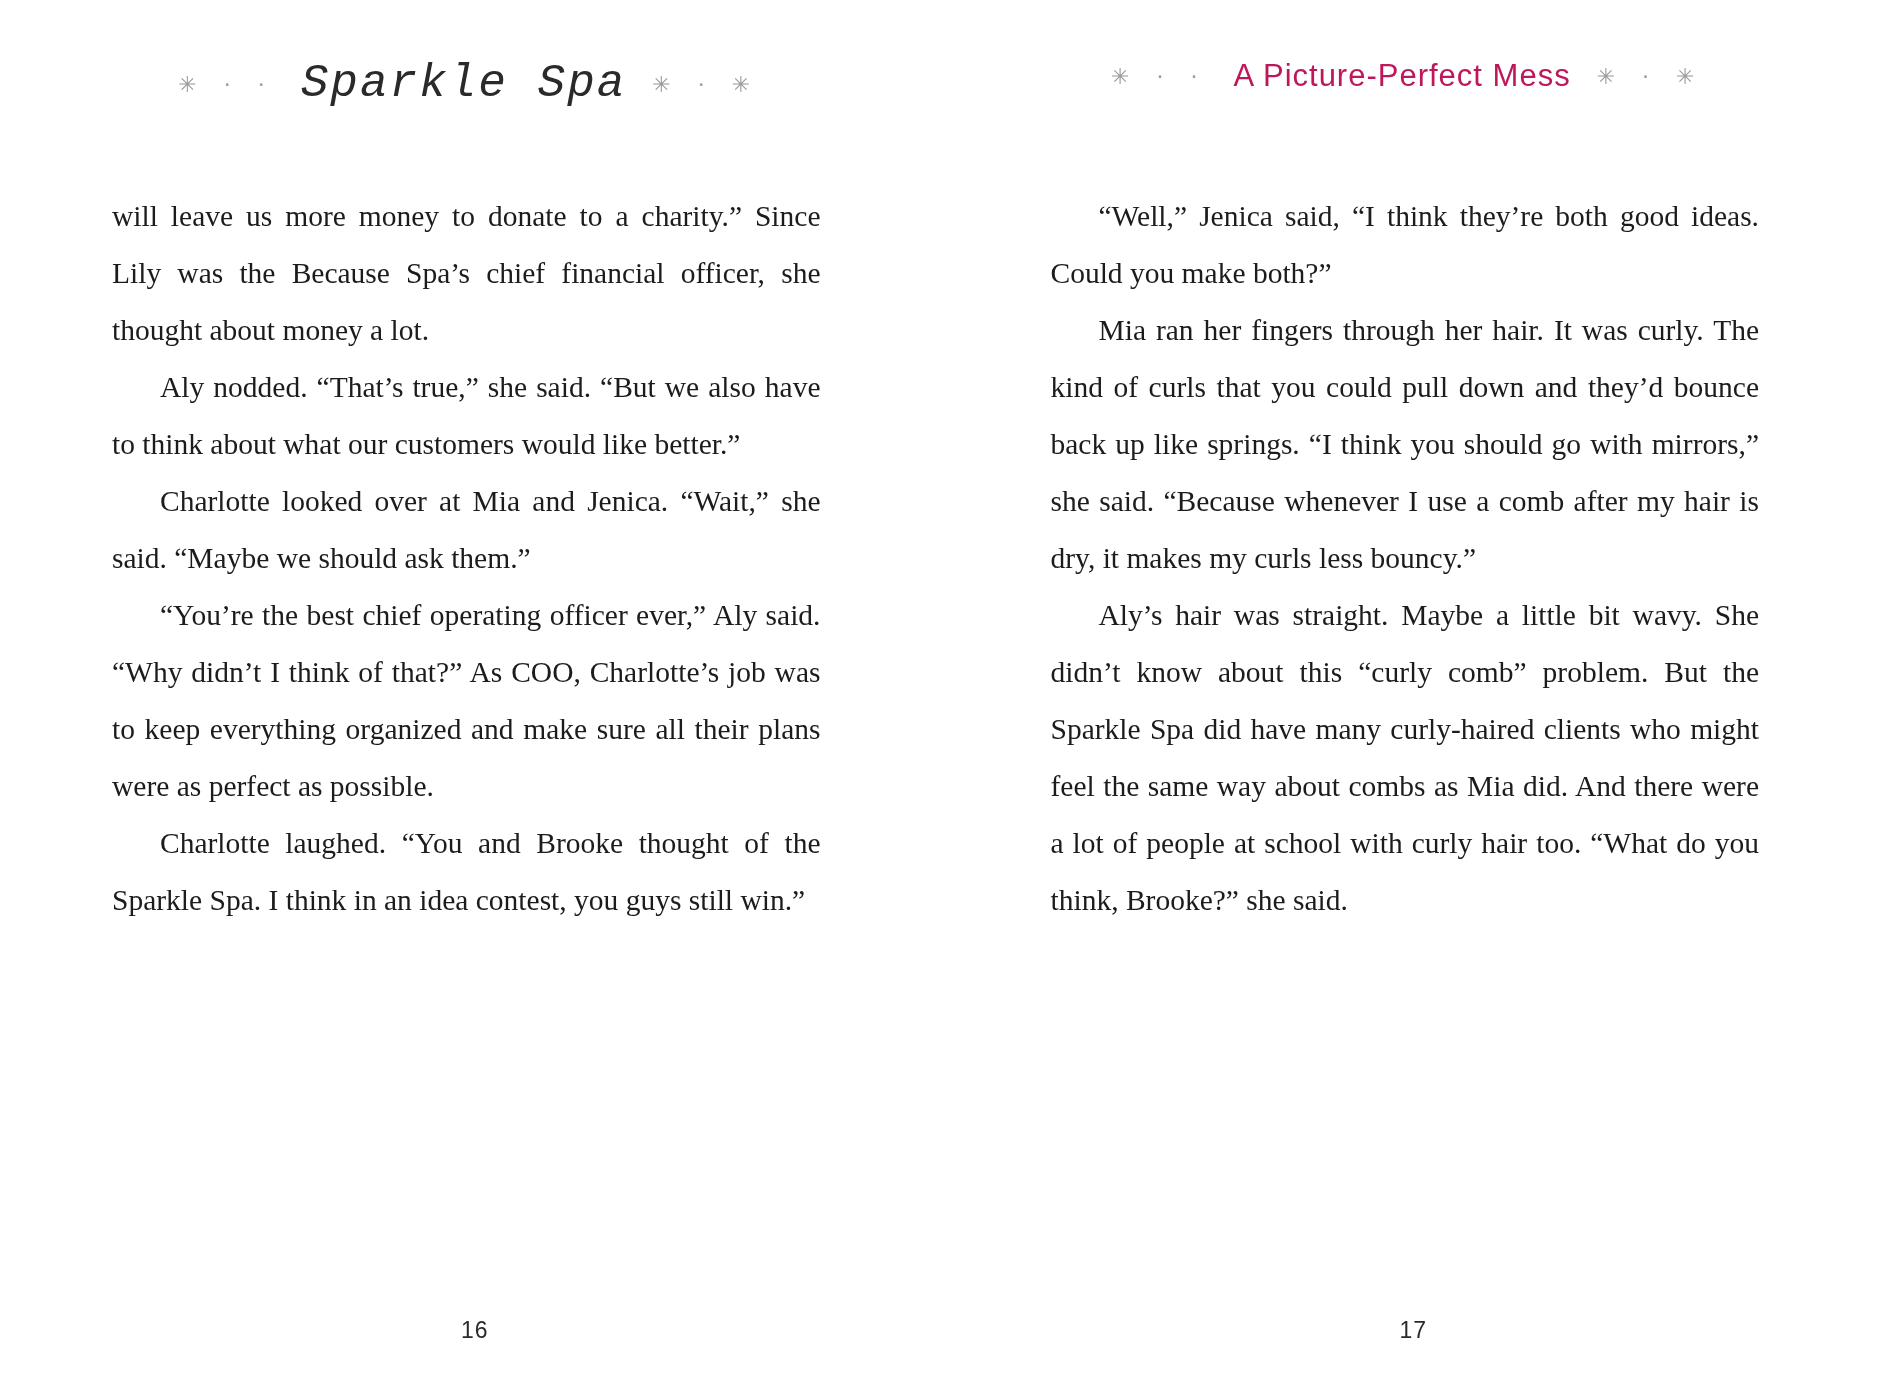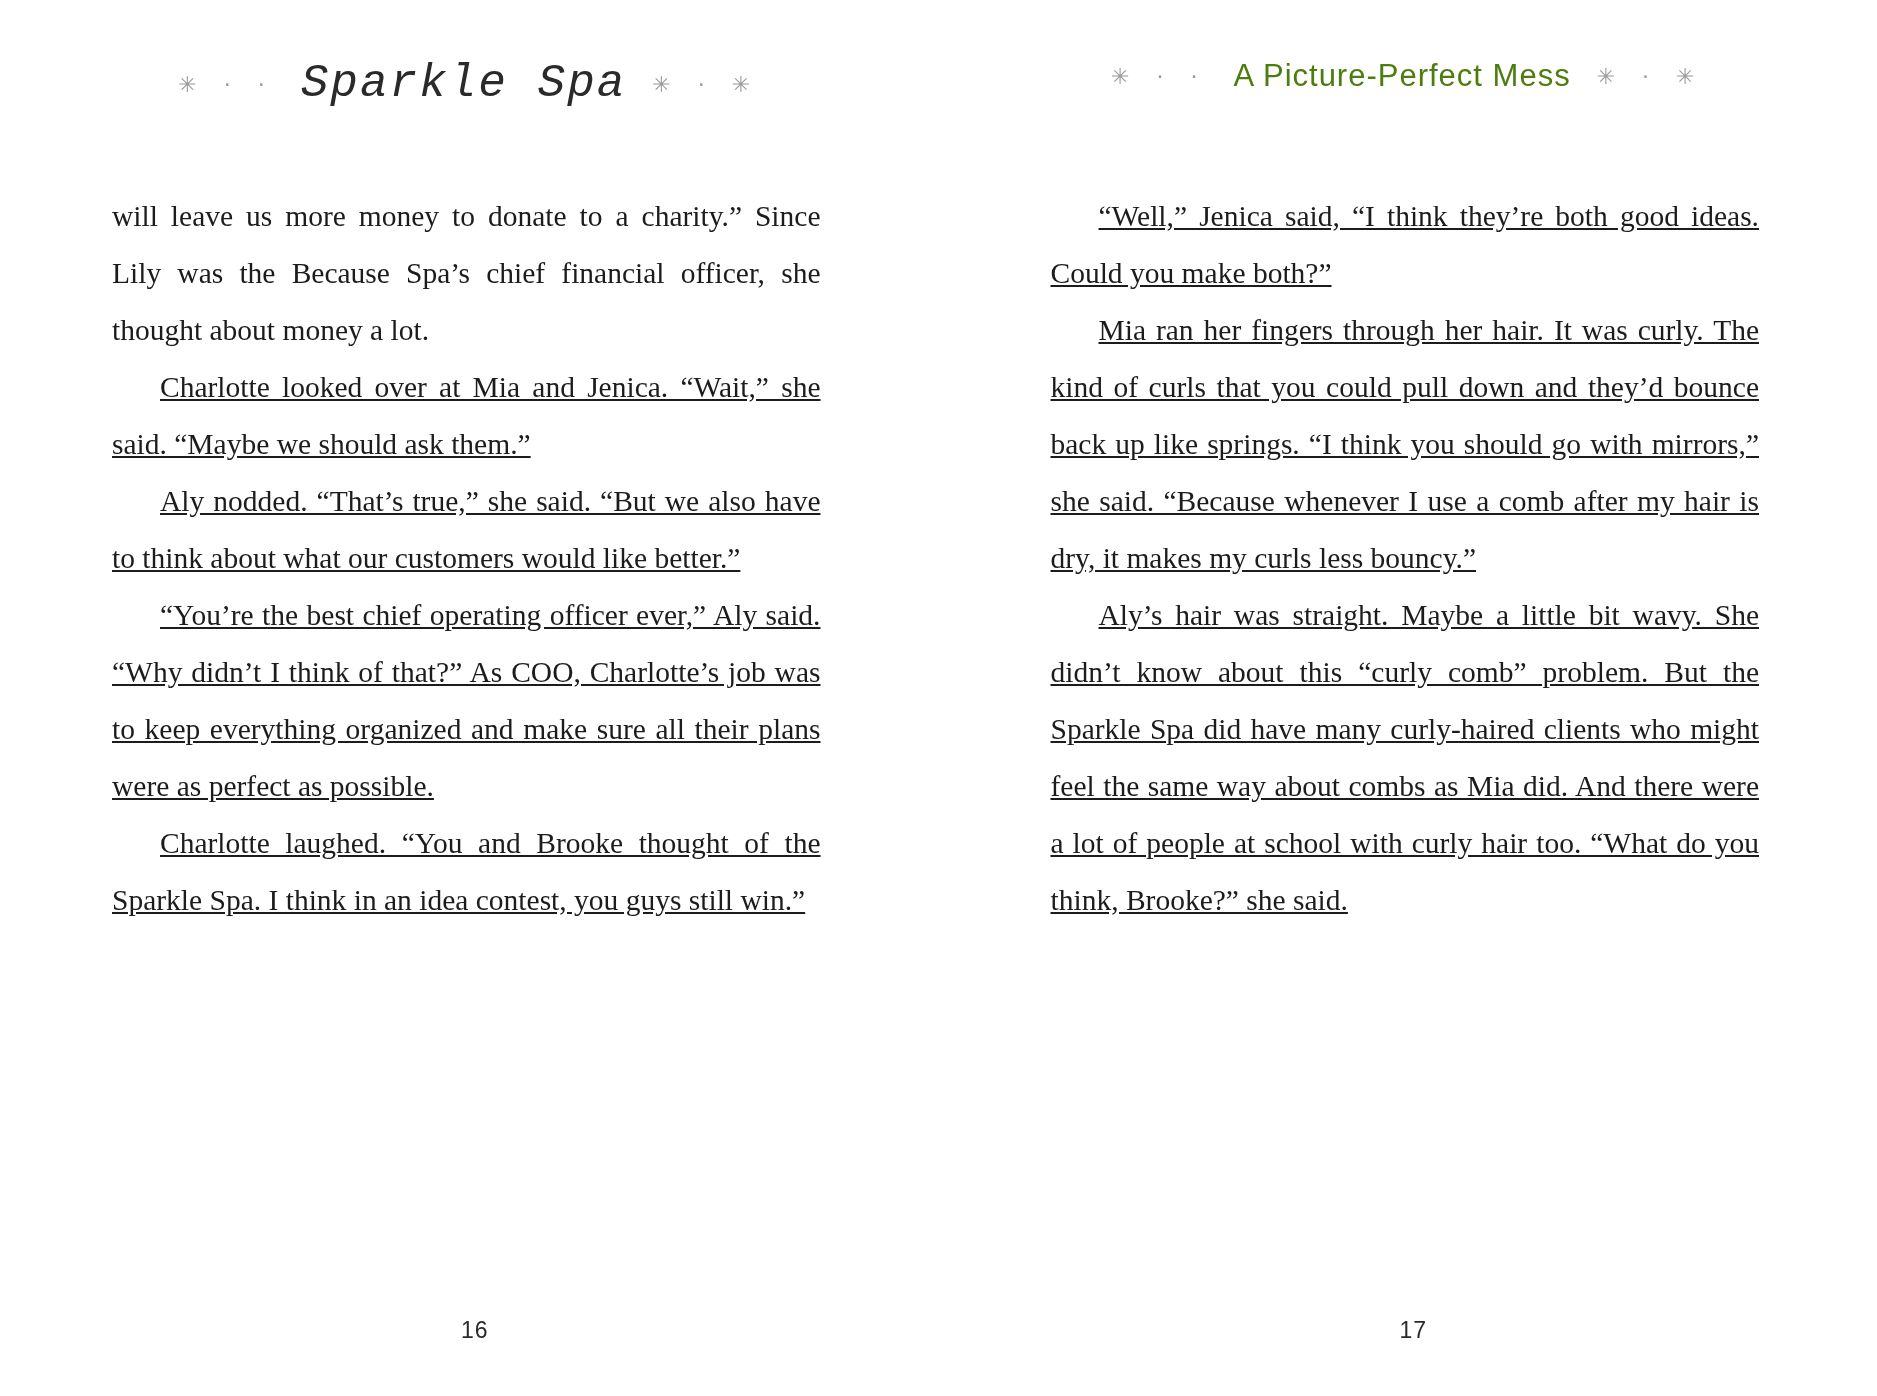--- a/index.html
+++ b/index.html
@@ -42,34 +42,34 @@
     font-family: Liberation Mono, monospace;
     font-style: italic;
     font-size: 46px;
     letter-spacing: 2px;
     color: #2a2a2a;
   }
   .chapter-title {
     font-family: "Liberation Sans", sans-serif;
     font-size: 31px;
     letter-spacing: 1px;
-    color: #4d7c0f;
+    color: #be185d;
   }
   .body-text {
     position: absolute;
     top: 188px;
     left: 112px;
     right: 118px;
     font-size: 29.5px;
     line-height: 57px;
     text-align: justify;
     color: #1c1c1c;
   }
   .body-text p { text-indent: 0; }
-  .body-text p.indent { text-indent: 48px; text-decoration: underline; }
+  .body-text p.indent { text-indent: 48px; }
   .page-number {
     position: absolute;
     bottom: 52px;
     left: 0;
     width: 100%;
     text-align: center;
     font-size: 23px;
     font-family: "Liberation Sans", sans-serif;
     color: #2a2a2a;
     letter-spacing: 1px;
@@ -82,22 +82,22 @@
 <div class="spread">
 
   <div class="page">
     <div class="page-header">
       <span class="ornament">✳ · ·</span>
       <span class="logo-title">Sparkle Spa</span>
       <span class="ornament">✳ · ✳</span>
     </div>
     <div class="body-text">
       <p>will leave us more money to donate to a charity.” Since Lily was the Because Spa’s chief financial officer, she thought about money a lot.</p>
+      <p class="indent">Aly nodded. “That’s true,” she said. “But we also have to think about what our customers would like better.”</p>
       <p class="indent">Charlotte looked over at Mia and Jenica. “Wait,” she said. “Maybe we should ask them.”</p>
-      <p class="indent">Aly nodded. “That’s true,” she said. “But we also have to think about what our customers would like better.”</p>
       <p class="indent">“You’re the best chief operating officer ever,” Aly said. “Why didn’t I think of that?” As COO, Charlotte’s job was to keep everything organized and make sure all their plans were as perfect as possible.</p>
       <p class="indent">Charlotte laughed. “You and Brooke thought of the Sparkle Spa. I think in an idea contest, you guys still win.”</p>
     </div>
     <div class="page-number">16</div>
   </div>
 
   <div class="page">
     <div class="page-header">
       <span class="ornament">✳ · ·</span>
       <span class="chapter-title">A Picture-Perfect Mess</span>

